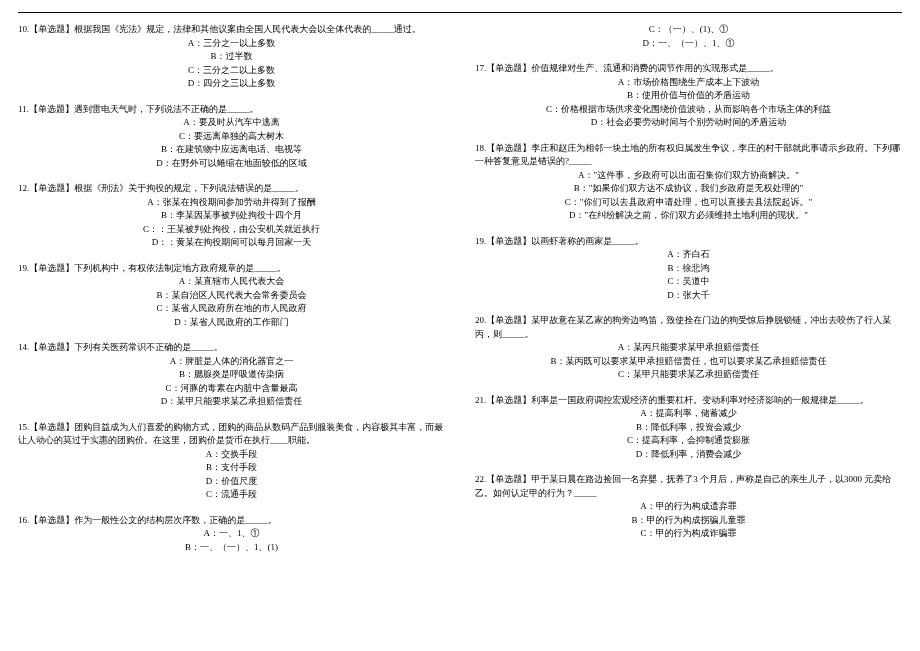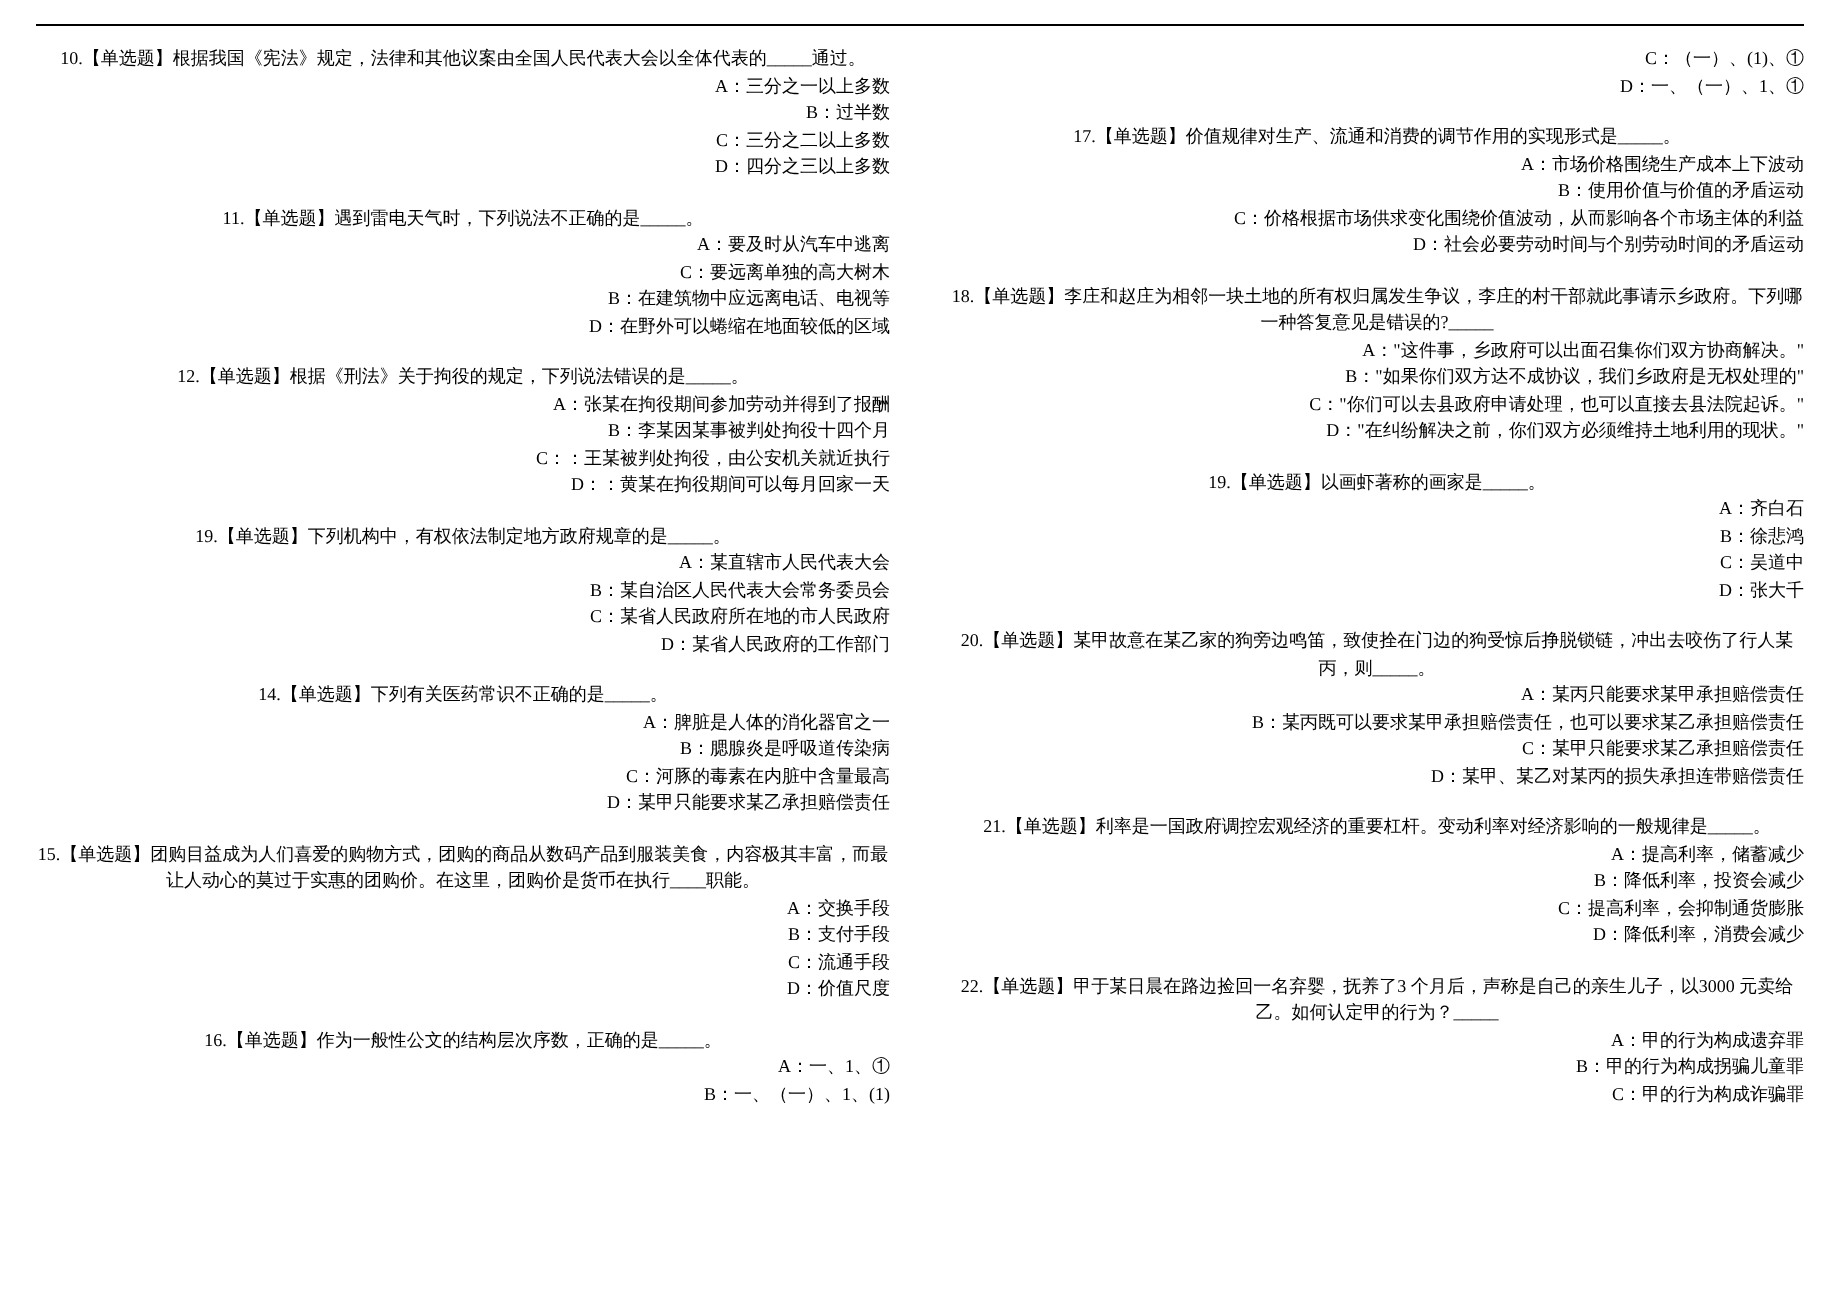--- a/index.html
+++ b/index.html
@@ -22,24 +22,24 @@
       display: flex;
       gap: 30px;
     }
     .col {
       flex: 1;
     }
     .question {
       margin-bottom: 12px;
     }
     .q-text {
-      text-align: center;
+      text-align: left;
     }
     .opt {
-      text-align: right;
+      text-align: center;
       padding-left: 0;
     }
   </style>
 </head>
 <body>
 
 <div class="hr-line"></div>
 
 <div class="columns">
   <div class="col" id="left-col">
@@ -75,22 +75,22 @@
         <div class="q-text">14.【单选题】下列有关医药常识不正确的是_____。</div>
         <div class="opt">A：脾脏是人体的消化器官之一</div>
         <div class="opt">B：腮腺炎是呼吸道传染病</div>
         <div class="opt">C：河豚的毒素在内脏中含量最高</div>
         <div class="opt">D：某甲只能要求某乙承担赔偿责任</div>
       </div>
       <div class="question">
         <div class="q-text">15.【单选题】团购目益成为人们喜爱的购物方式，团购的商品从数码产品到服装美食，内容极其丰富，而最让人动心的莫过于实惠的团购价。在这里，团购价是货币在执行____职能。</div>
         <div class="opt">A：交换手段</div>
         <div class="opt">B：支付手段</div>
+        <div class="opt">D：价值尺度</div>
         <div class="opt">C：流通手段</div>
-        <div class="opt">D：价值尺度</div>
       </div>
       <div class="question">
         <div class="q-text">16.【单选题】作为一般性公文的结构层次序数，正确的是_____。</div>
         <div class="opt">A：一、1、①</div>
         <div class="opt">B：一、（一）、1、(1)</div>
       </div>
     </div>
   <div class="col" id="right-col">
       <div class="question">
         <div class="opt">C：（一）、(1)、①</div>
@@ -115,21 +115,20 @@
         <div class="opt">A：齐白石</div>
         <div class="opt">B：徐悲鸿</div>
         <div class="opt">C：吴道中</div>
         <div class="opt">D：张大千</div>
       </div>
       <div class="question">
         <div class="q-text">20.【单选题】某甲故意在某乙家的狗旁边鸣笛，致使拴在门边的狗受惊后挣脱锁链，冲出去咬伤了行人某丙，则_____。</div>
         <div class="opt">A：某丙只能要求某甲承担赔偿责任</div>
         <div class="opt">B：某丙既可以要求某甲承担赔偿责任，也可以要求某乙承担赔偿责任</div>
         <div class="opt">C：某甲只能要求某乙承担赔偿责任</div>
-        <div class="opt">D：某甲、某乙对某丙的损失承担连带赔偿责任</div>
       </div>
       <div class="question">
         <div class="q-text">21.【单选题】利率是一国政府调控宏观经济的重要杠杆。变动利率对经济影响的一般规律是_____。</div>
         <div class="opt">A：提高利率，储蓄减少</div>
         <div class="opt">B：降低利率，投资会减少</div>
         <div class="opt">C：提高利率，会抑制通货膨胀</div>
         <div class="opt">D：降低利率，消费会减少</div>
       </div>
       <div class="question">
         <div class="q-text">22.【单选题】甲于某日晨在路边捡回一名弃婴，抚养了3 个月后，声称是自己的亲生儿子，以3000 元卖给乙。如何认定甲的行为？_____</div>

